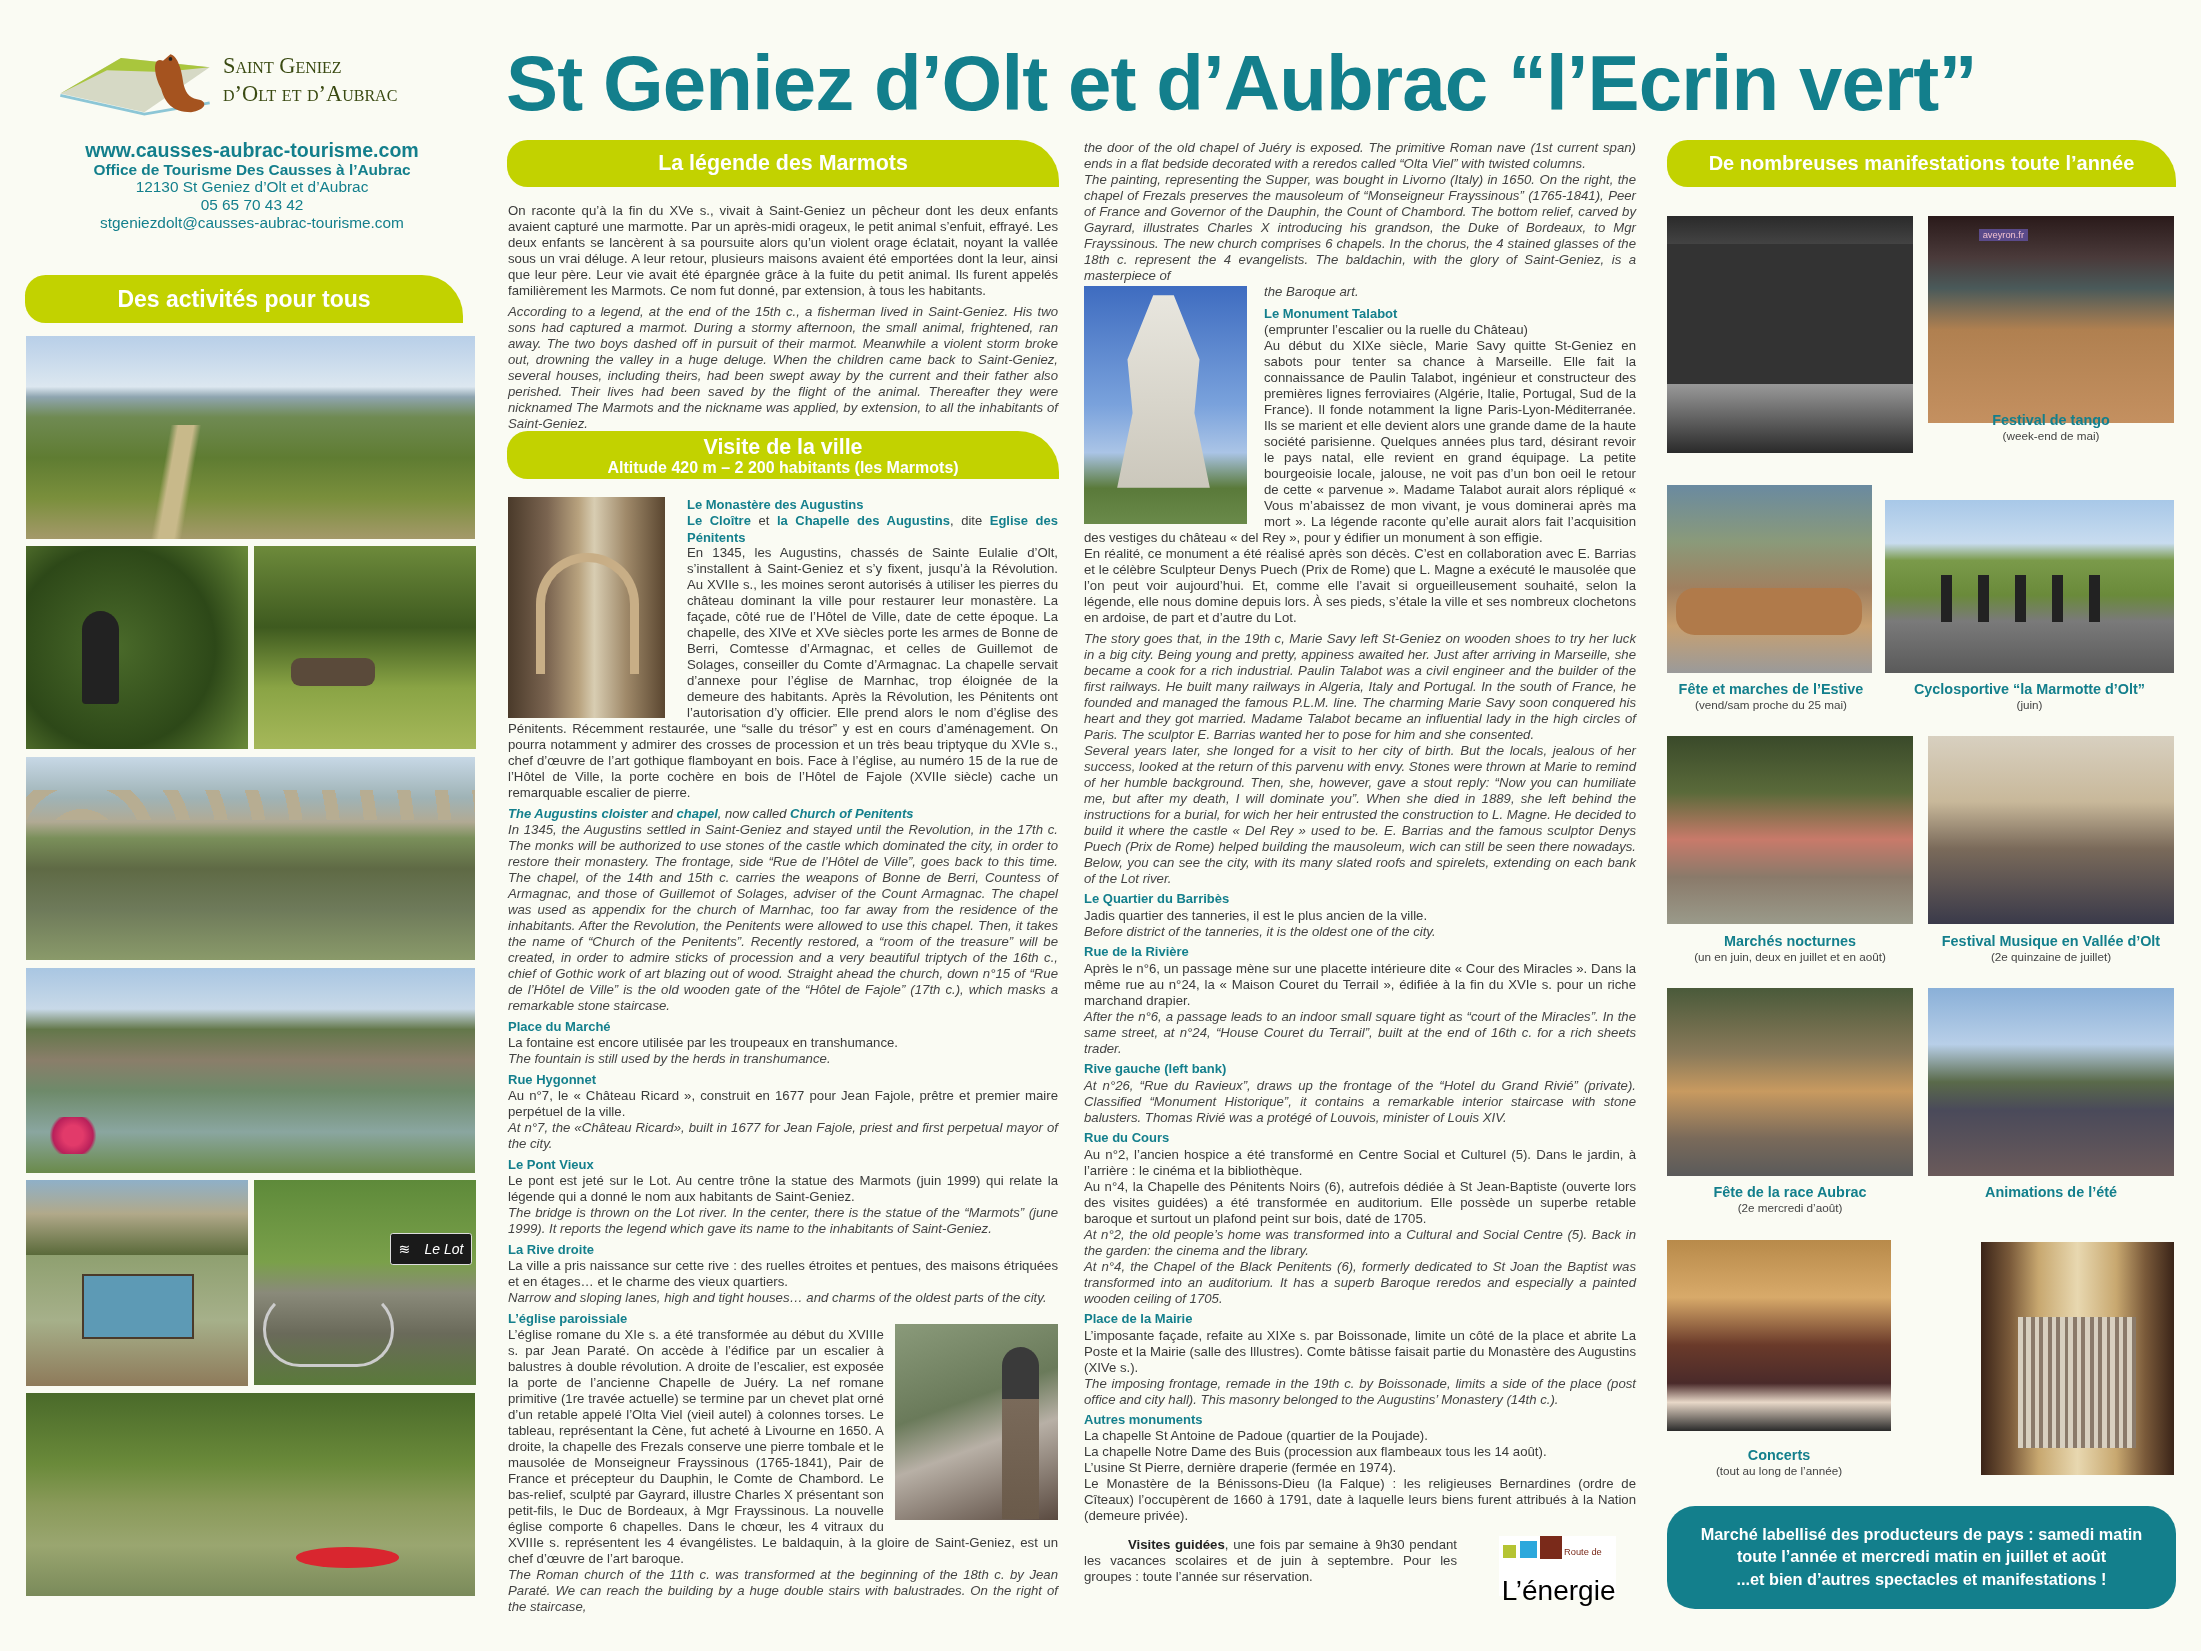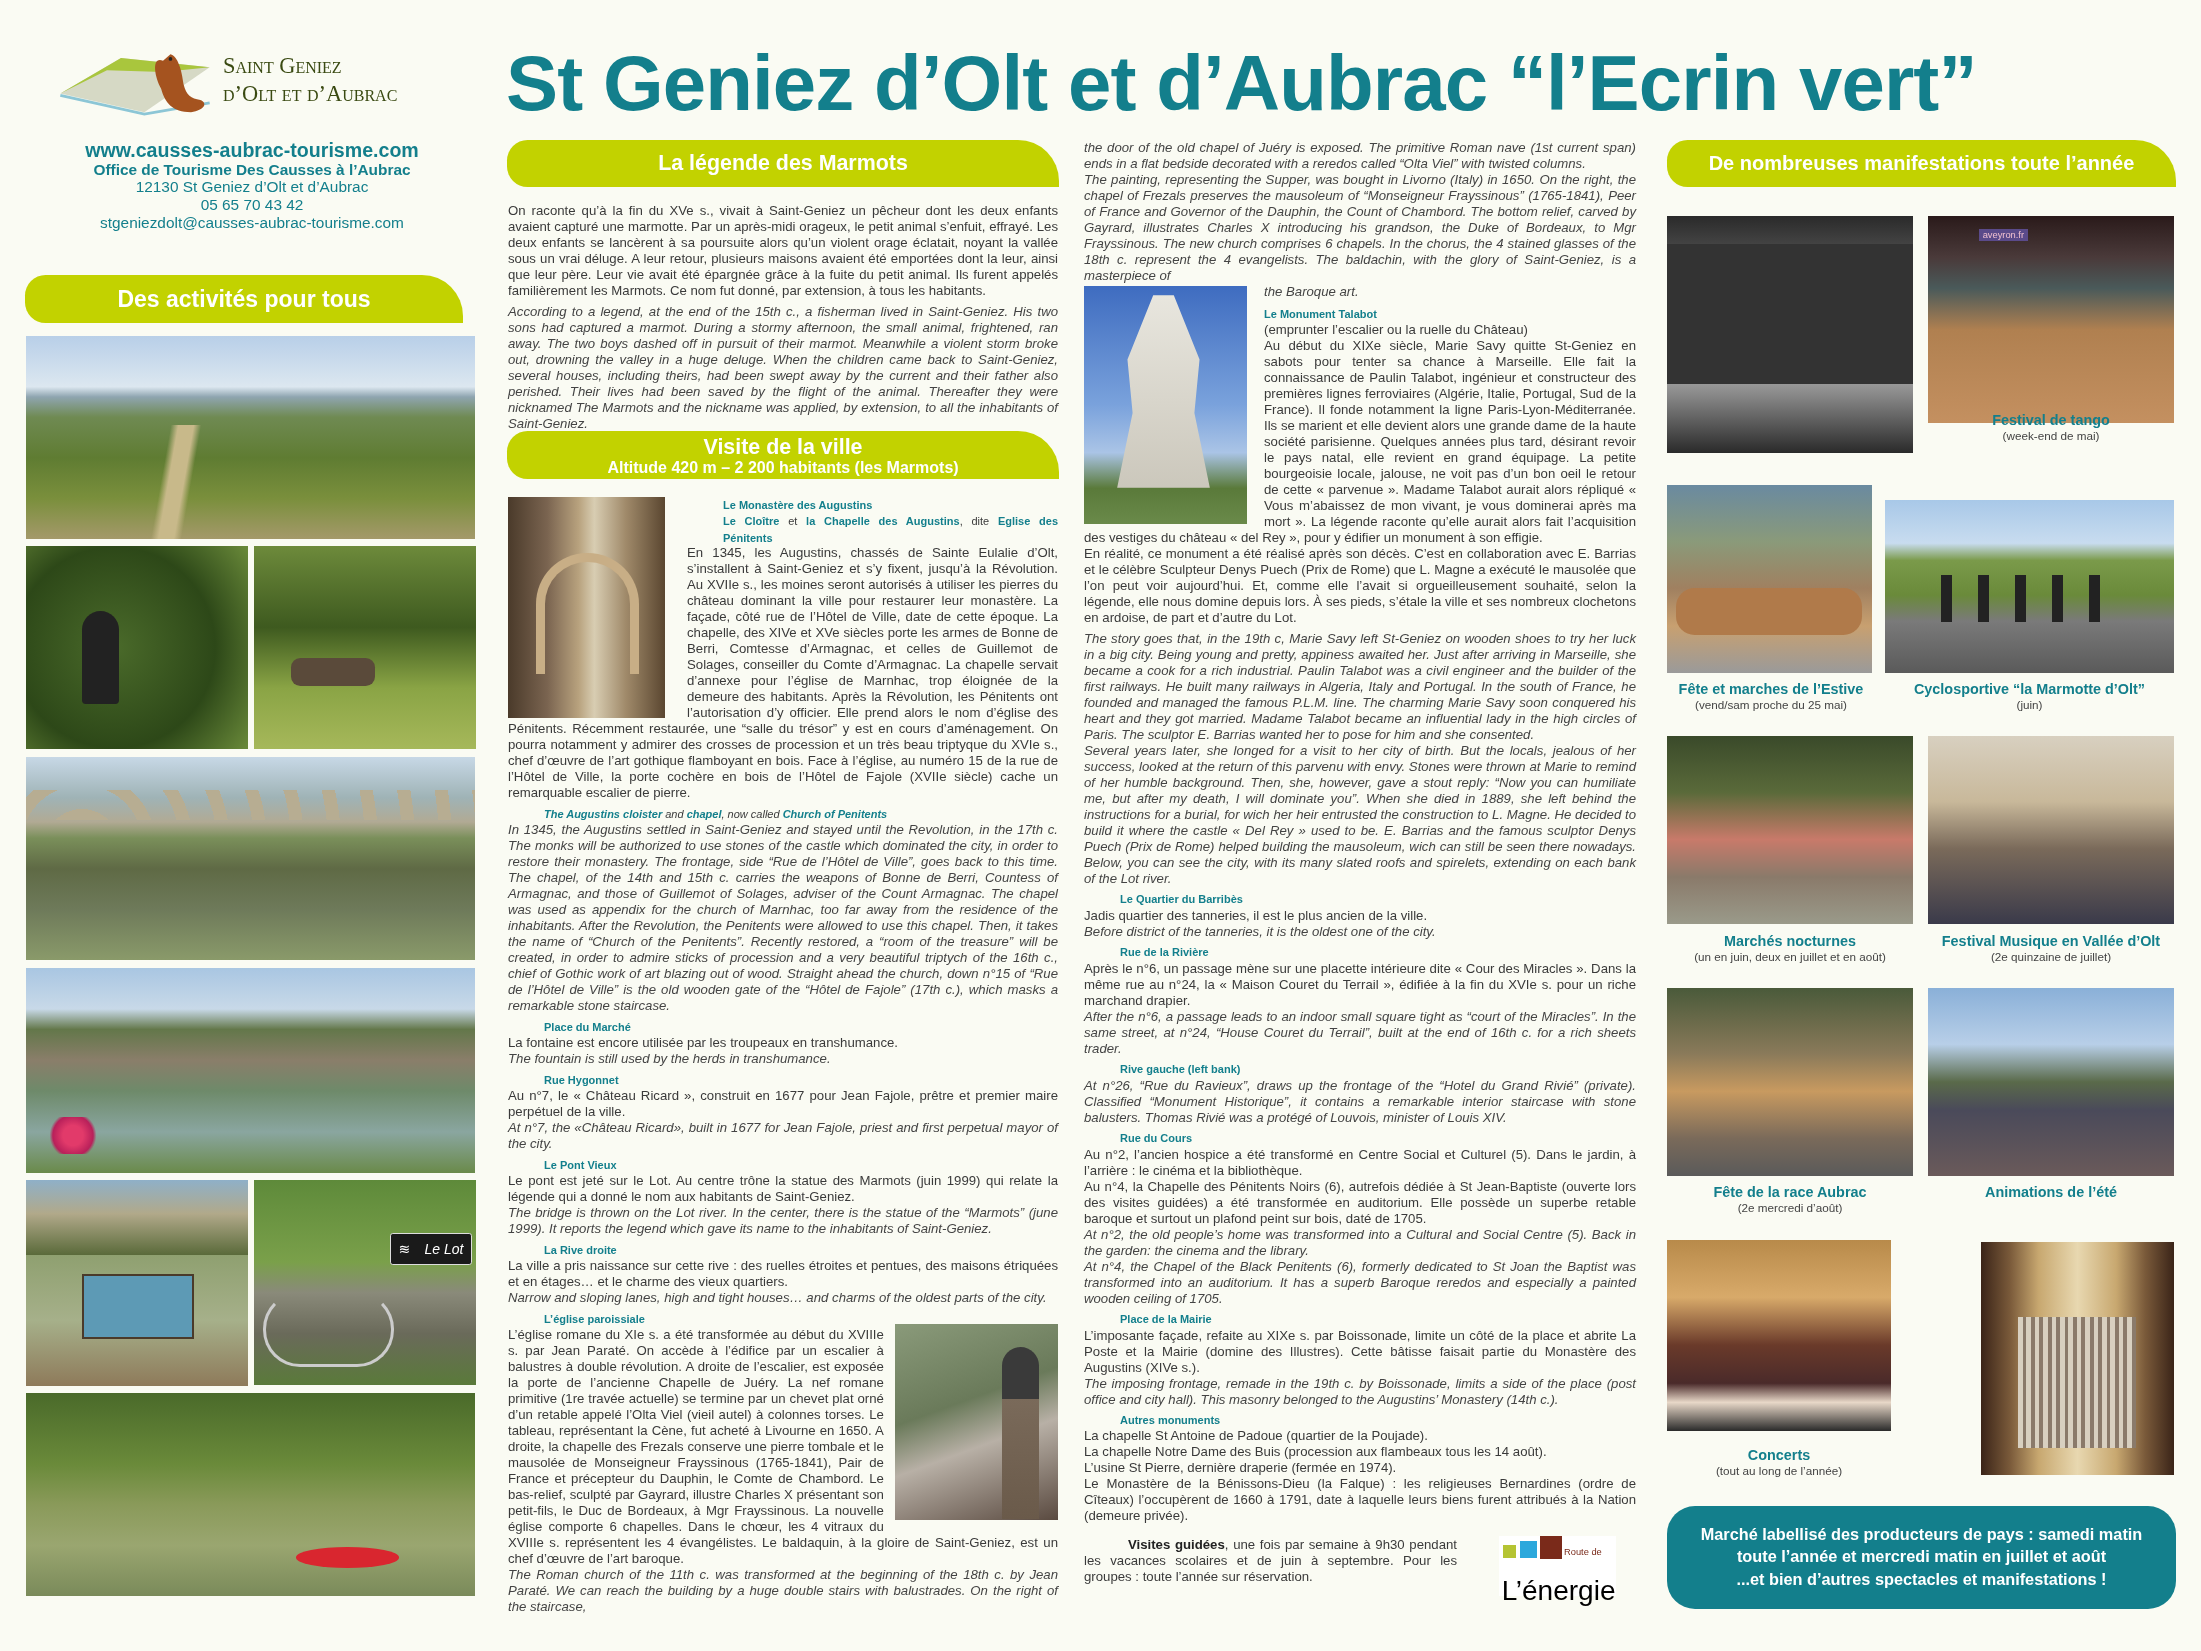--- a/index.html
+++ b/index.html
@@ -9,21 +9,21 @@
   .teal { color: #137f8c; }
   .lime-banner {
     position: absolute; background: #c2d200; color: #fff; font-weight: bold;
     text-align: center; border-radius: 20.5px 41px 0 20.5px;
     font-family: "Liberation Sans", sans-serif;
   }
   .lime-banner .sub { font-size: 16px; display: block; line-height: 17px; }
   .photo { position: absolute; overflow: hidden; }
   .para { font-size: 13.2px; line-height: 16px; text-align: justify; }
   .para.it { font-style: italic; color: #444; }
-  .h { font-weight: bold; color: #137f8c; font-size: 11px; line-height: 16.3px; padding-left: 36px; }
+  .h { font-weight: bold; color: #137f8c; font-size: 13px; line-height: 16.3px; }
   .block { margin-bottom: 4.7px; }
   .col { position: absolute; }
   .cap { position: absolute; text-align: center; }
   .cap .t { font-weight: bold; color: #137f8c; font-size: 14.4px; line-height: 17px; display: block; }
   .cap .s { font-size: 11.7px; color: #444; line-height: 14px; display: block; }
 </style>
 </head>
 <body>
 
 <div class="abs" style="left:51px;top:28px;width:401px;height:89px;">
@@ -183,21 +183,21 @@
   </div>
   <div class="block">
     <div class="h">Rue du Cours</div>
     <p class="para">Au n°2, l’ancien hospice a été transformé en Centre Social et Culturel (5). Dans le jardin, à l’arrière : le cinéma et la bibliothèque.</p>
     <p class="para">Au n°4, la Chapelle des Pénitents Noirs (6), autrefois dédiée à St Jean-Baptiste (ouverte lors des visites guidées) a été transformée en auditorium. Elle possède un superbe retable baroque et surtout un plafond peint sur bois, daté de 1705.</p>
     <p class="para it">At n°2, the old people’s home was transformed into a Cultural and Social Centre (5). Back in the garden: the cinema and the library.</p>
     <p class="para it">At n°4, the Chapel of the Black Penitents (6), formerly dedicated to St Joan the Baptist was transformed into an auditorium. It has a superb Baroque reredos and especially a painted wooden ceiling of 1705.</p>
   </div>
   <div class="block">
     <div class="h">Place de la Mairie</div>
-    <p class="para">L’imposante façade, refaite au XIXe s. par Boissonade, limite un côté de la place et abrite La Poste et la Mairie (domine des Illustres). Cette bâtisse faisait partie du Monastère des Augustins (XIVe s.).</p>
+    <p class="para">L’imposante façade, refaite au XIXe s. par Boissonade, limite un côté de la place et abrite La Poste et la Mairie (salle des Illustres). Comte bâtisse faisait partie du Monastère des Augustins (XIVe s.).</p>
     <p class="para it">The imposing frontage, remade in the 19th c. by Boissonade, limits a side of the place (post office and city hall). This masonry belonged to the Augustins’ Monastery (14th c.).</p>
   </div>
   <div style="margin-bottom:13px;">
     <div class="h">Autres monuments</div>
     <p class="para">La chapelle St Antoine de Padoue (quartier de la Poujade).</p>
     <p class="para">La chapelle Notre Dame des Buis (procession aux flambeaux tous les 14 août).</p>
     <p class="para">L’usine St Pierre, dernière draperie (fermée en 1974).</p>
     <p class="para">Le Monastère de la Bénissons-Dieu (la Falque) : les religieuses Bernardines (ordre de Cîteaux) l’occupèrent de 1660 à 1791, date à laquelle leurs biens furent attribués à la Nation (demeure privée).</p>
   </div>
   <div style="position:relative;">

